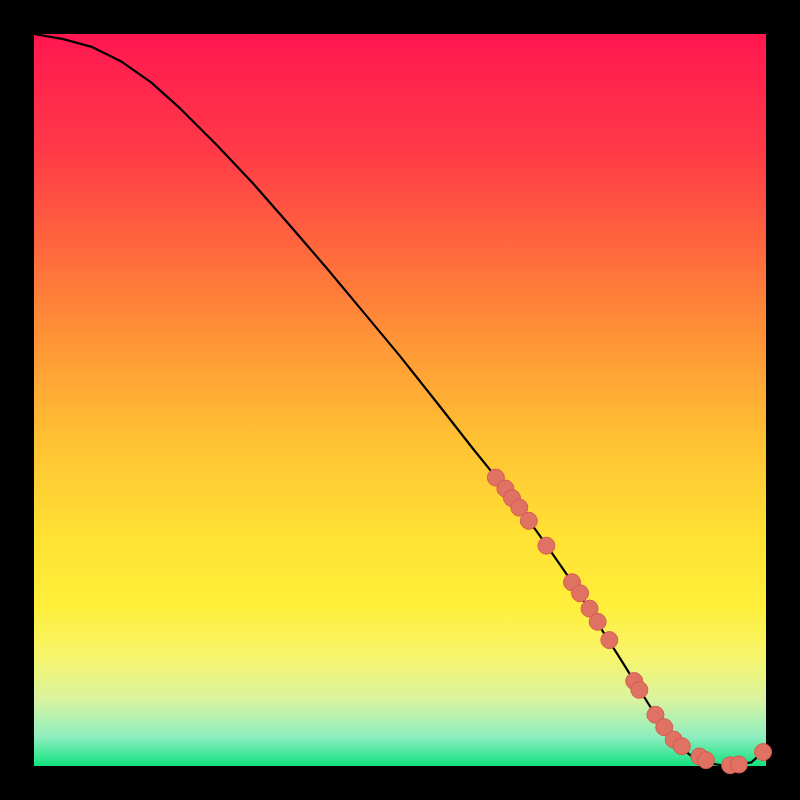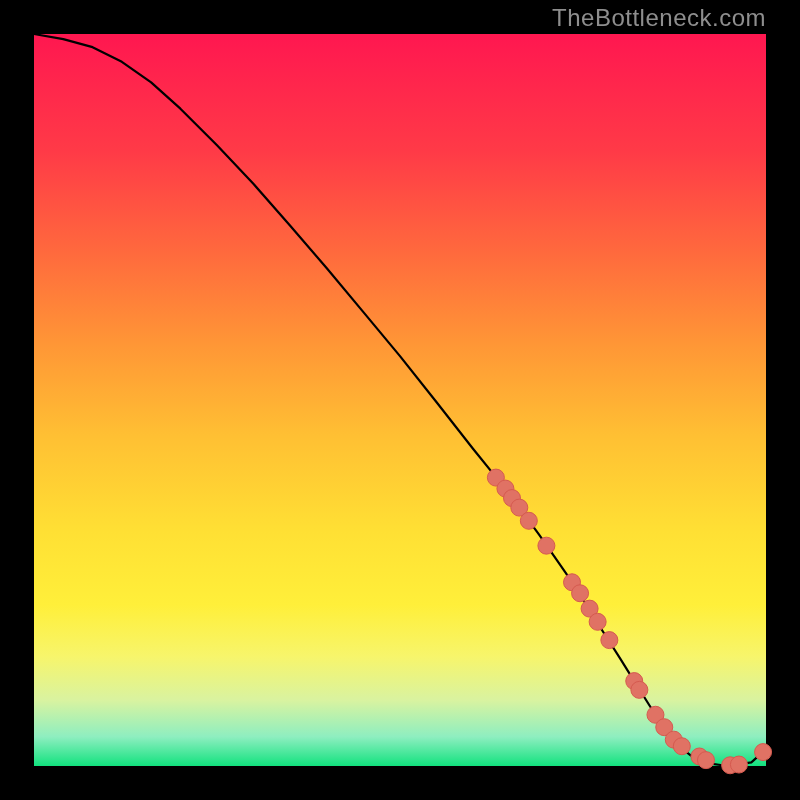--- a/index.html
+++ b/index.html
@@ -57,21 +57,20 @@
     width: 732px;
     height: 732px;
     overflow: visible;
   }
 </style>
 </head>
 <body>
 
 <div class="stage">
 
-  <div class="watermark">TheBottleneck.com</div>
 
   <div class="plot-area">
     <div class="gradient"></div>
     <svg class="overlay" viewBox="0 0 732 732">
       <path id="curve-path" fill="none" stroke="#000000" stroke-width="2.2" stroke-linecap="round" stroke-linejoin="round" d="M0.00 0.00 L29.28 5.12 L58.56 13.18 L87.84 27.82 L117.12 48.31 L146.40 74.66 L183.00 111.26 L219.60 150.06 L256.20 191.78 L292.80 234.24 L329.40 278.16 L366.00 322.08 L402.60 368.20 L439.20 415.04 L461.16 442.13 L483.12 470.68 L505.08 500.69 L527.04 532.16 L541.68 553.39 L563.64 589.26 L585.60 623.66 L600.24 647.09 L614.88 670.51 L629.52 693.20 L644.16 711.50 L658.80 723.22 L673.44 729.07 L688.08 731.27 L702.72 730.54 L717.36 728.34 L732.00 715.16"></path>
       <g id="marker-group">
           <circle cx="461.89" cy="443.59" r="8.5" fill="#e07264" stroke="#d55a4f" stroke-width="1"></circle>
           <circle cx="471.41" cy="454.57" r="8.5" fill="#e07264" stroke="#d55a4f" stroke-width="1"></circle>
           <circle cx="478.00" cy="464.09" r="8.5" fill="#e07264" stroke="#d55a4f" stroke-width="1"></circle>
           <circle cx="485.32" cy="473.60" r="8.5" fill="#e07264" stroke="#d55a4f" stroke-width="1"></circle>

